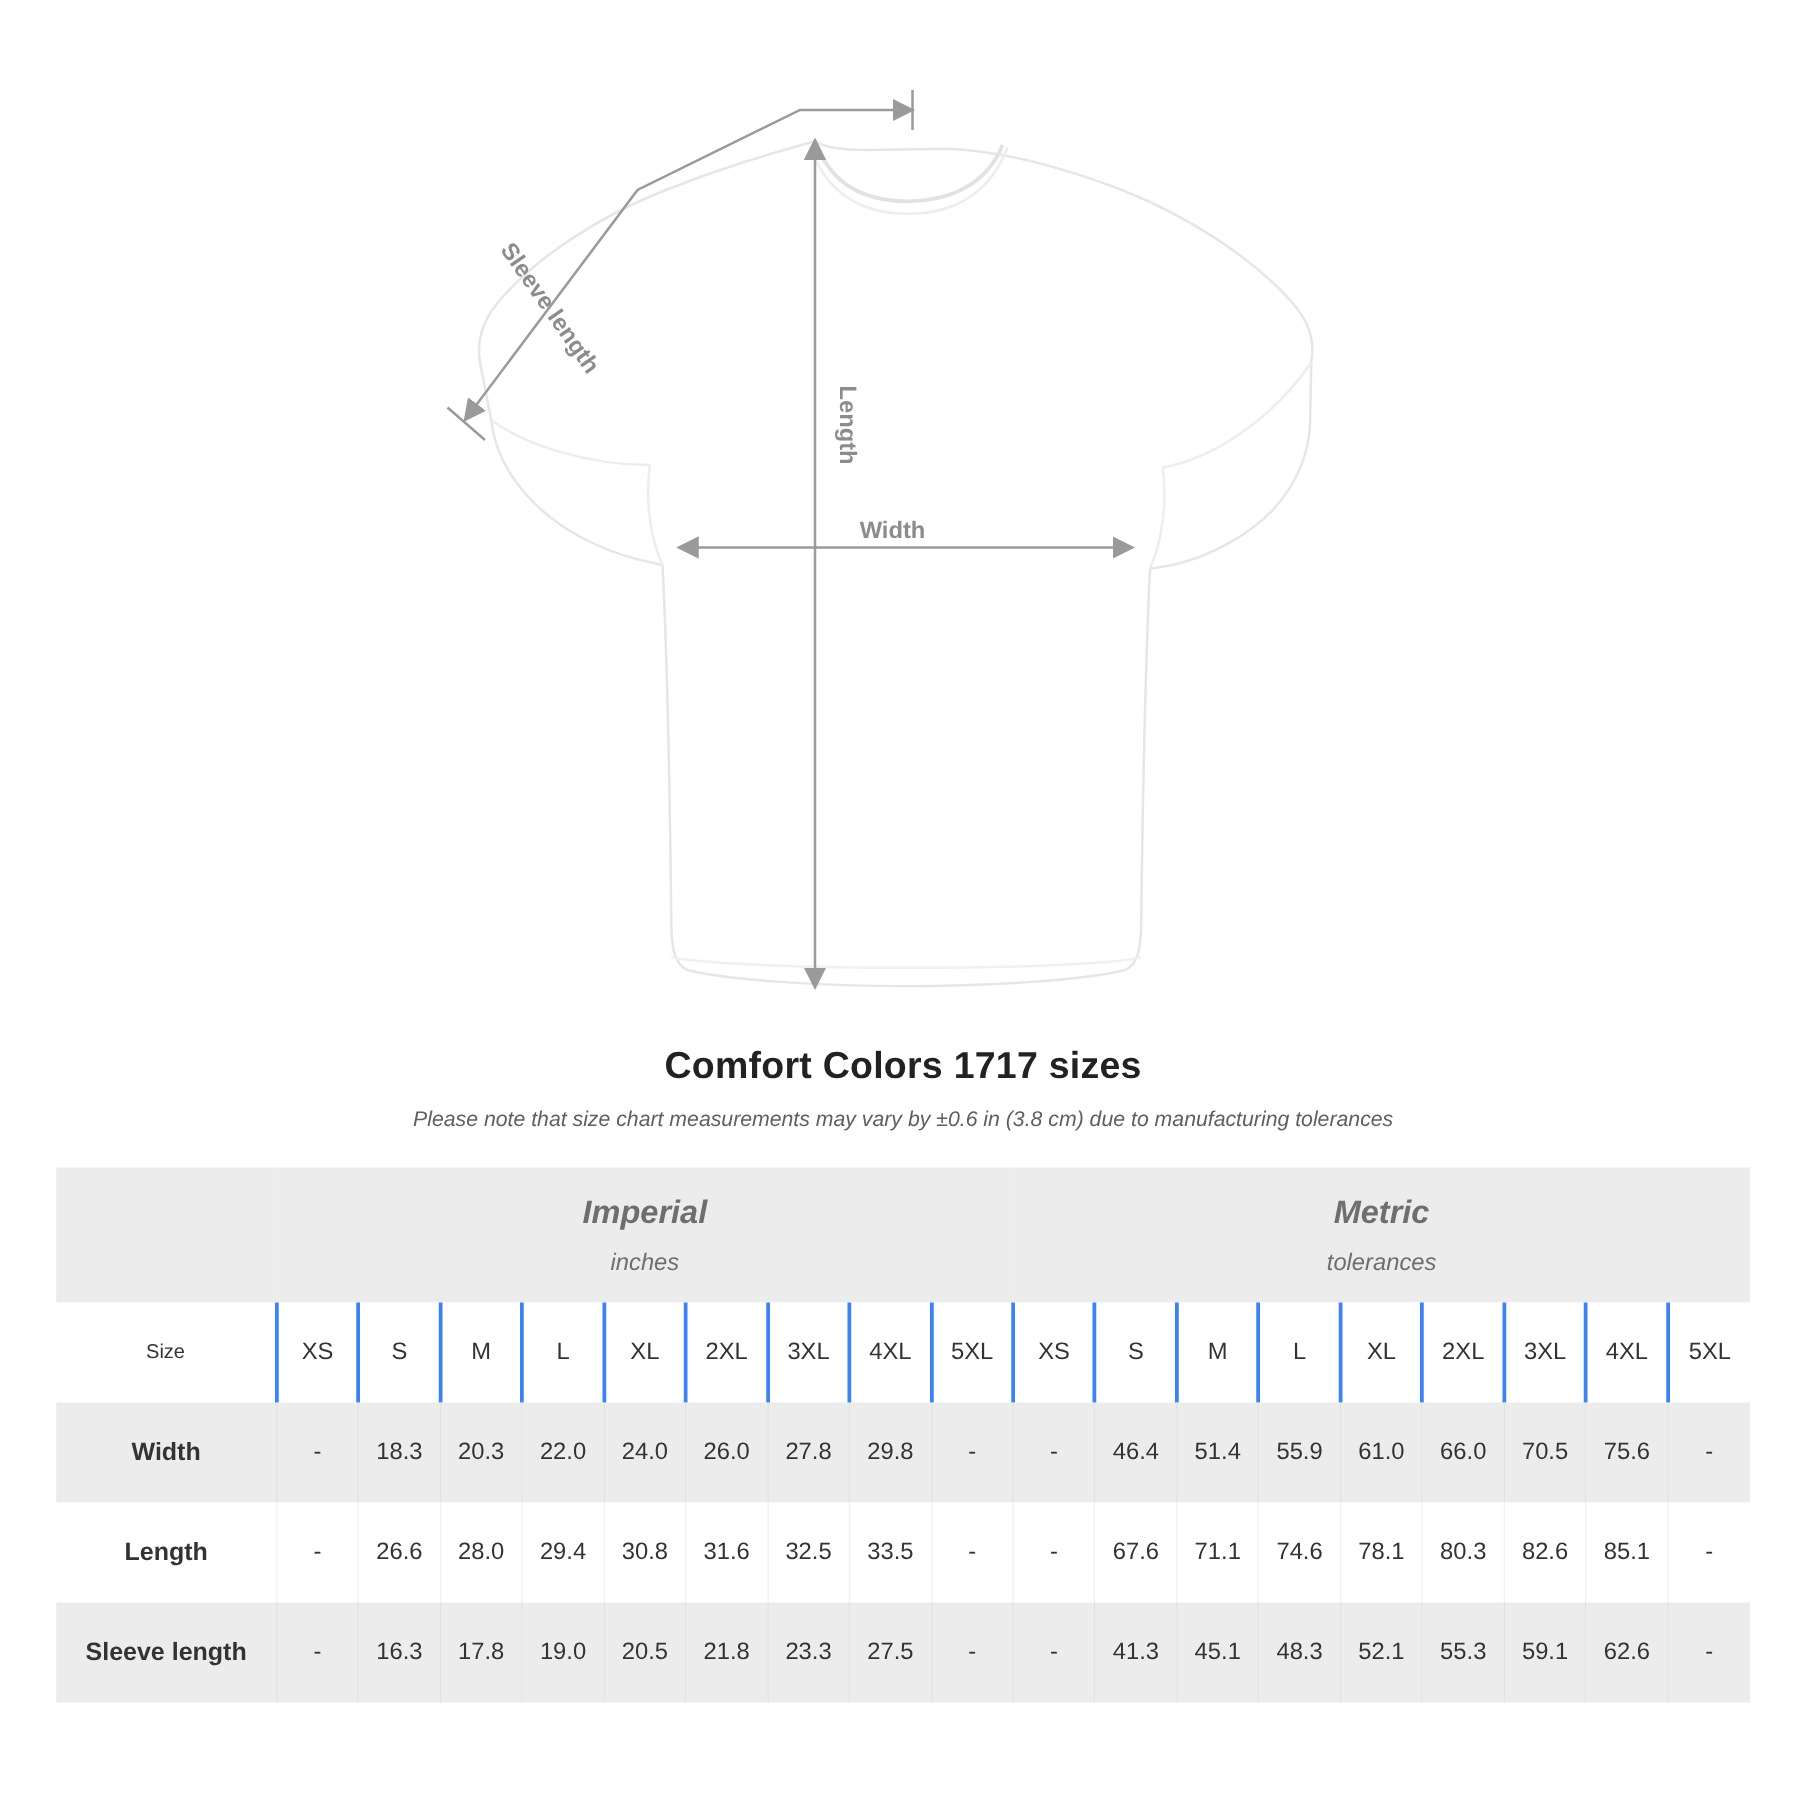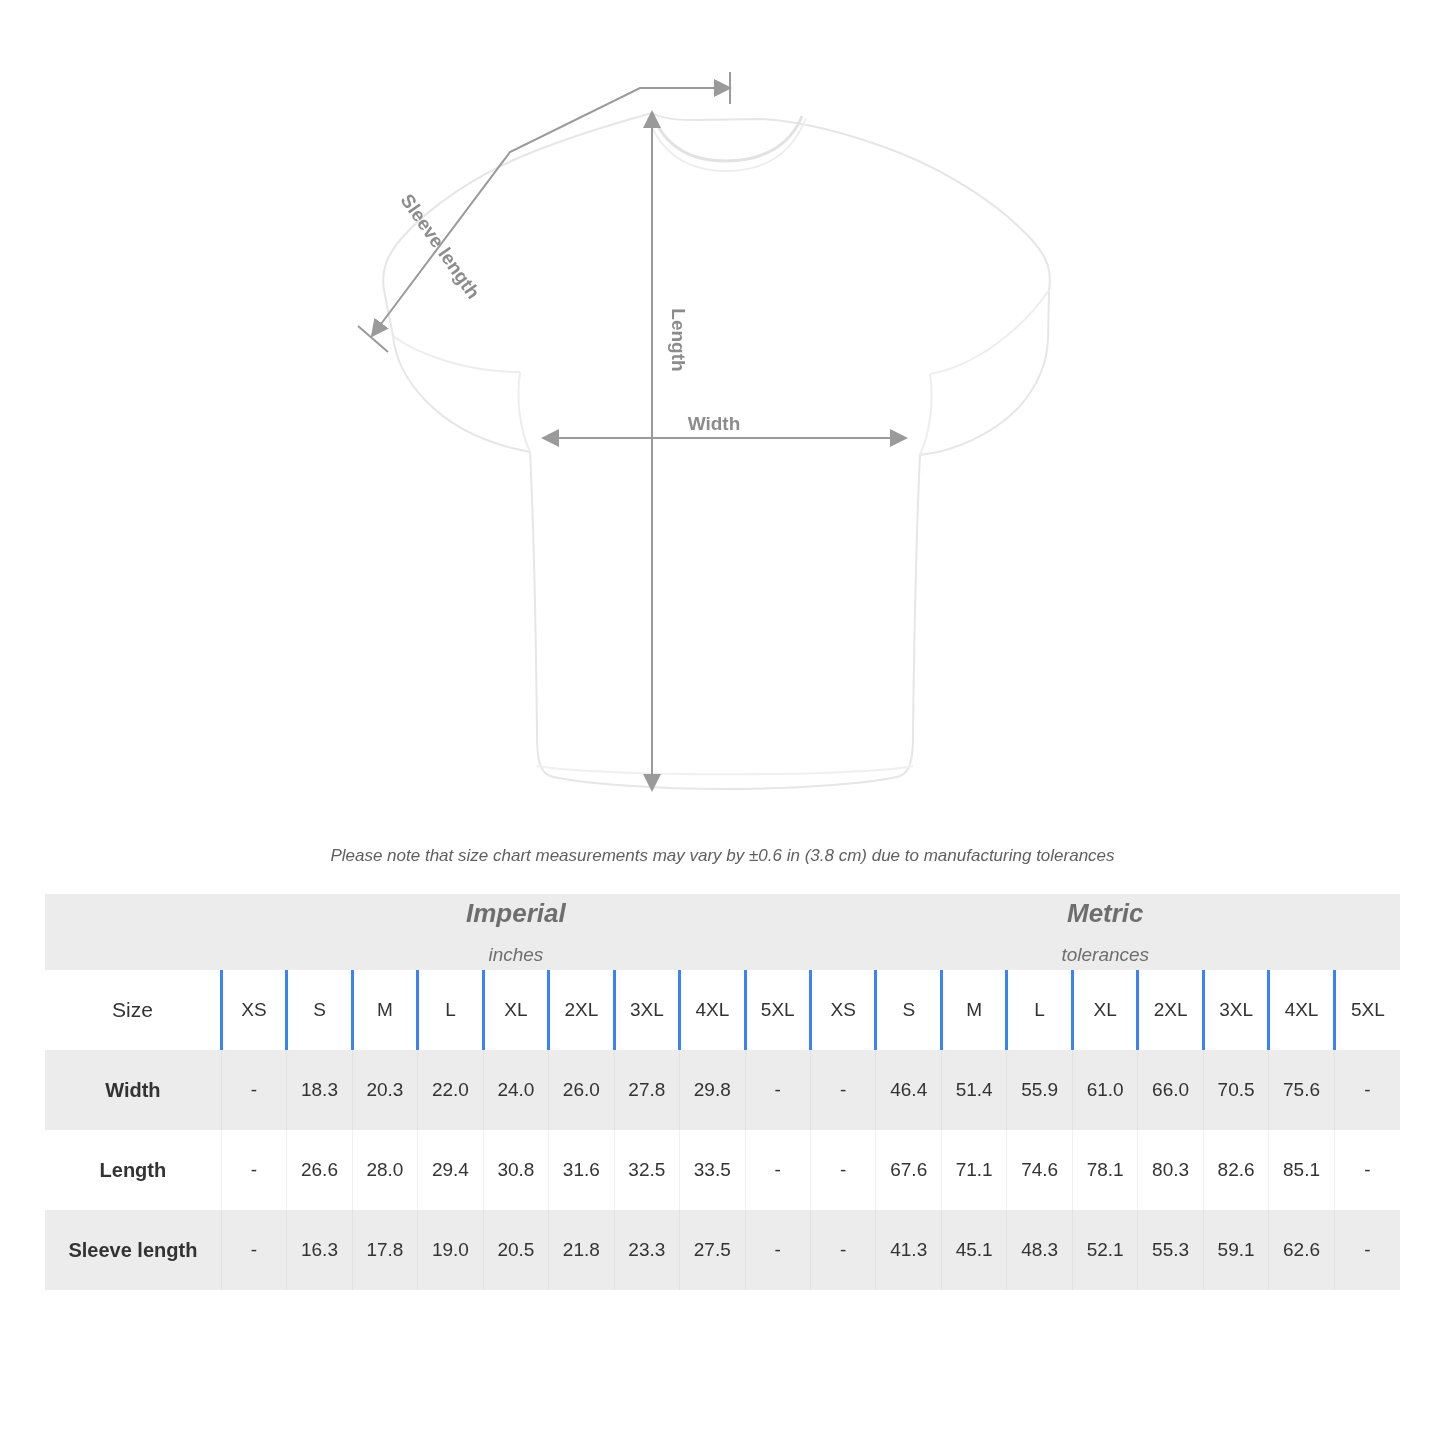--- a/index.html
+++ b/index.html
@@ -61,21 +61,21 @@
   table.size-table td,
   table.size-table th {
     text-align: center;
     vertical-align: middle;
     font-weight: normal;
   }
 
   
   .unit-cell {
     background: #ececec;
-    height: 76px;
+    height: 108px;
     padding: 0;
   }
   .unit-sys {
     font-size: 26px;
     font-style: italic;
     font-weight: bold;
     color: #6e6e6e;
   }
   .unit-name {
     font-size: 19px;
@@ -90,21 +90,21 @@
   
   .hdr-row td {
     height: 78px;
     font-size: 19px;
     font-weight: bold;
     color: #333333;
     background: #ffffff;
     border-left: 3px solid #3b82f6;
   }
   .hdr-row td.label-col {
-    font-size: 21px;
+    font-size: 16px;
     border-left: none;
   }
 
   
   .data-row td {
     height: 78px;
     font-size: 19px;
     color: #333333;
     border-left: 1px solid #f0f0f0;
   }
@@ -194,20 +194,21 @@
 
       <g>
         <line x1="543" y1="438" x2="906" y2="438" stroke="#9a9a9a" stroke-width="2" marker-start="url(#arrowStart)" marker-end="url(#arrowEnd)"></line>
         <rect x="672" y="410" width="85" height="26" fill="#ffffff"></rect>
         <text x="714" y="430" fill="#8c8c8c" font-size="19" font-weight="bold" font-family="Liberation Sans, sans-serif" text-anchor="middle">Width</text>
       </g>
     </svg>
   </div>
 
   <div class="title-block">
+    <div class="chart-title">Comfort Colors 1717 sizes</div>
     <div class="chart-note">Please note that size chart measurements may vary by ±0.6 in (3.8 cm) due to manufacturing tolerances</div>
   </div>
 
   <div class="table-wrap">
     <table class="size-table">
       <colgroup>
         <col class="col-label">
         <col class="col-cell">
           <col class="col-cell">
           <col class="col-cell">

